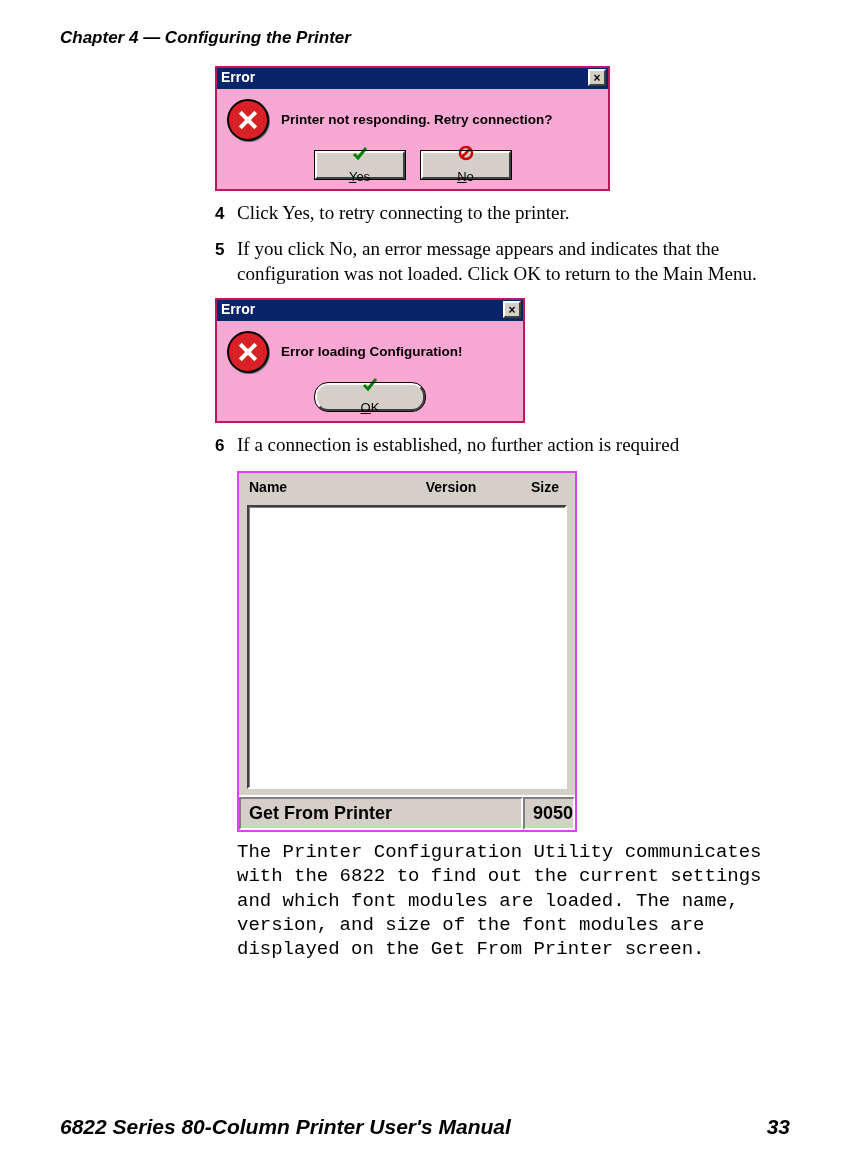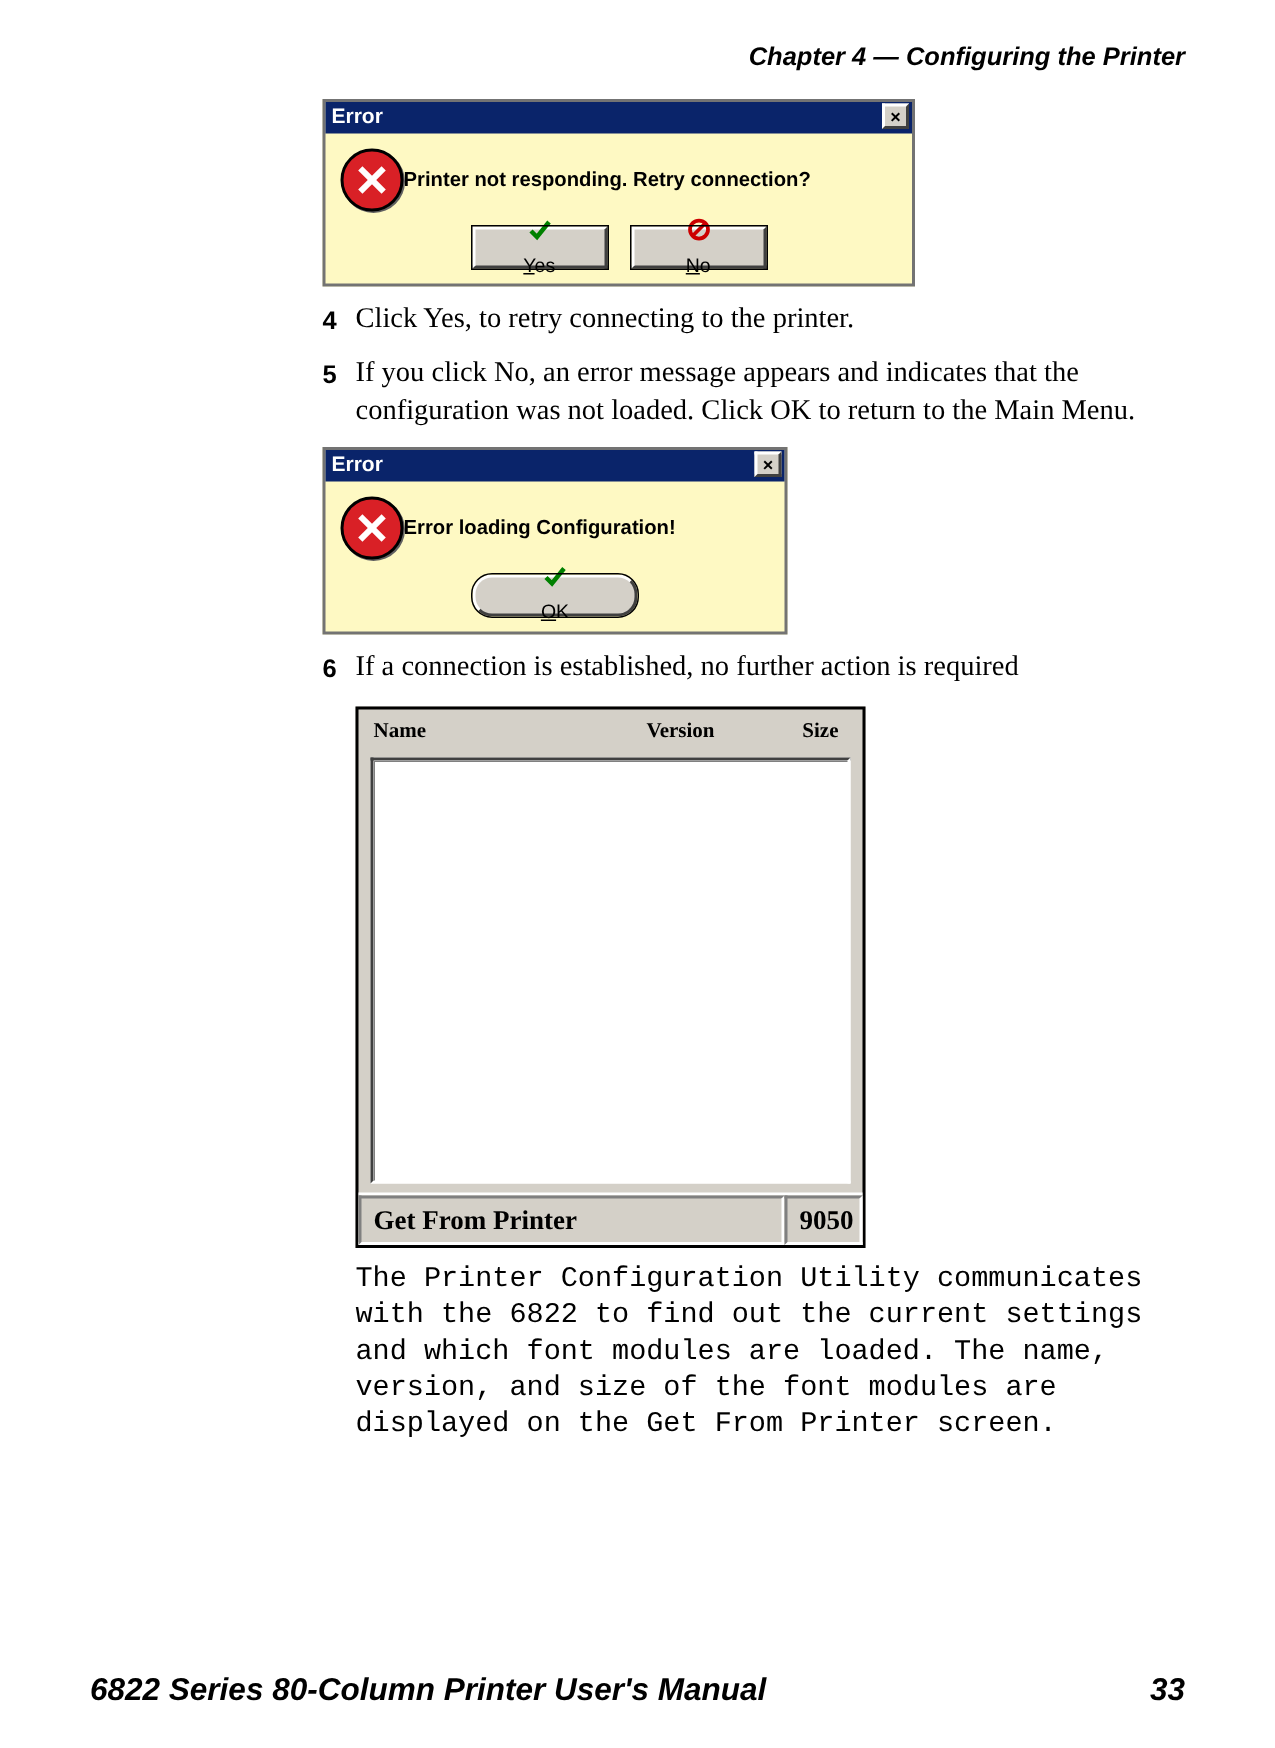--- a/index.html
+++ b/index.html
@@ -11,21 +11,20 @@
     font-family: "Times New Roman", Times, serif;
     color: #000;
     position: relative;
     box-sizing: border-box;
   }
   .page {
     padding: 28px 60px 0 60px;
     box-sizing: border-box;
   }
   .chapter-header {
-    text-align: right;
     font-family: Arial, Helvetica, sans-serif;
     font-weight: bold;
     font-style: italic;
     font-size: 17px;
     margin-bottom: 18px;
   }
   .footer {
     position: absolute;
     bottom: 26px;
     left: 60px;
@@ -59,22 +58,22 @@
     flex: 1;
   }
   .body-para {
     margin: 8px 0 0 22px;
     font-family: Liberation Mono, monospace;
   }
 
   
   .dialog {
     margin: 0 0 6px 0;
-    border: 2px solid #737373;
-    background: #fef9c3;
+    border: 2px solid #be185d;
+    background: #f9a8d4;
     font-family: Tahoma, Arial, sans-serif;
     box-sizing: border-box;
   }
   .titlebar {
     background: #0a246a;
     color: #fff;
     display: flex;
     align-items: center;
     justify-content: space-between;
     padding: 1px 2px 2px 4px;
@@ -96,20 +95,21 @@
     text-align: center;
     line-height: 15px;
     box-sizing: border-box;
   }
   .dialog-body {
     padding: 10px 10px 10px 10px;
   }
   .msg-row {
     display: flex;
     align-items: center;
+    gap: 12px;
   }
   .err-circle {
     width: 38px;
     height: 38px;
     border-radius: 50%;
     background: #d92026;
     border: 2px solid #000;
     position: relative;
     flex: none;
     box-shadow: 1px 1px 0 #606060;
@@ -159,23 +159,23 @@
     height: 16px;
     flex: none;
     display: inline-block;
   }
   .underline-first::first-letter { text-decoration: underline; }
 
   
   .font-panel {
     width: 340px;
     margin: 14px 0 6px 22px;
-    border: 2px solid #000000;
+    border: 2px solid #d946ef;
     background: #d4d0c8;
-    font-family: Liberation Serif, serif;
+    font-family: Liberation Sans, sans-serif;
     box-sizing: border-box;
   }
   .font-header {
     display: flex;
     font-weight: bold;
     font-size: 14px;
     padding: 6px 10px;
   }
   .font-header span:nth-child(1){ flex:1.2; }
   .font-header span:nth-child(2){ flex:1; text-align:right; }

